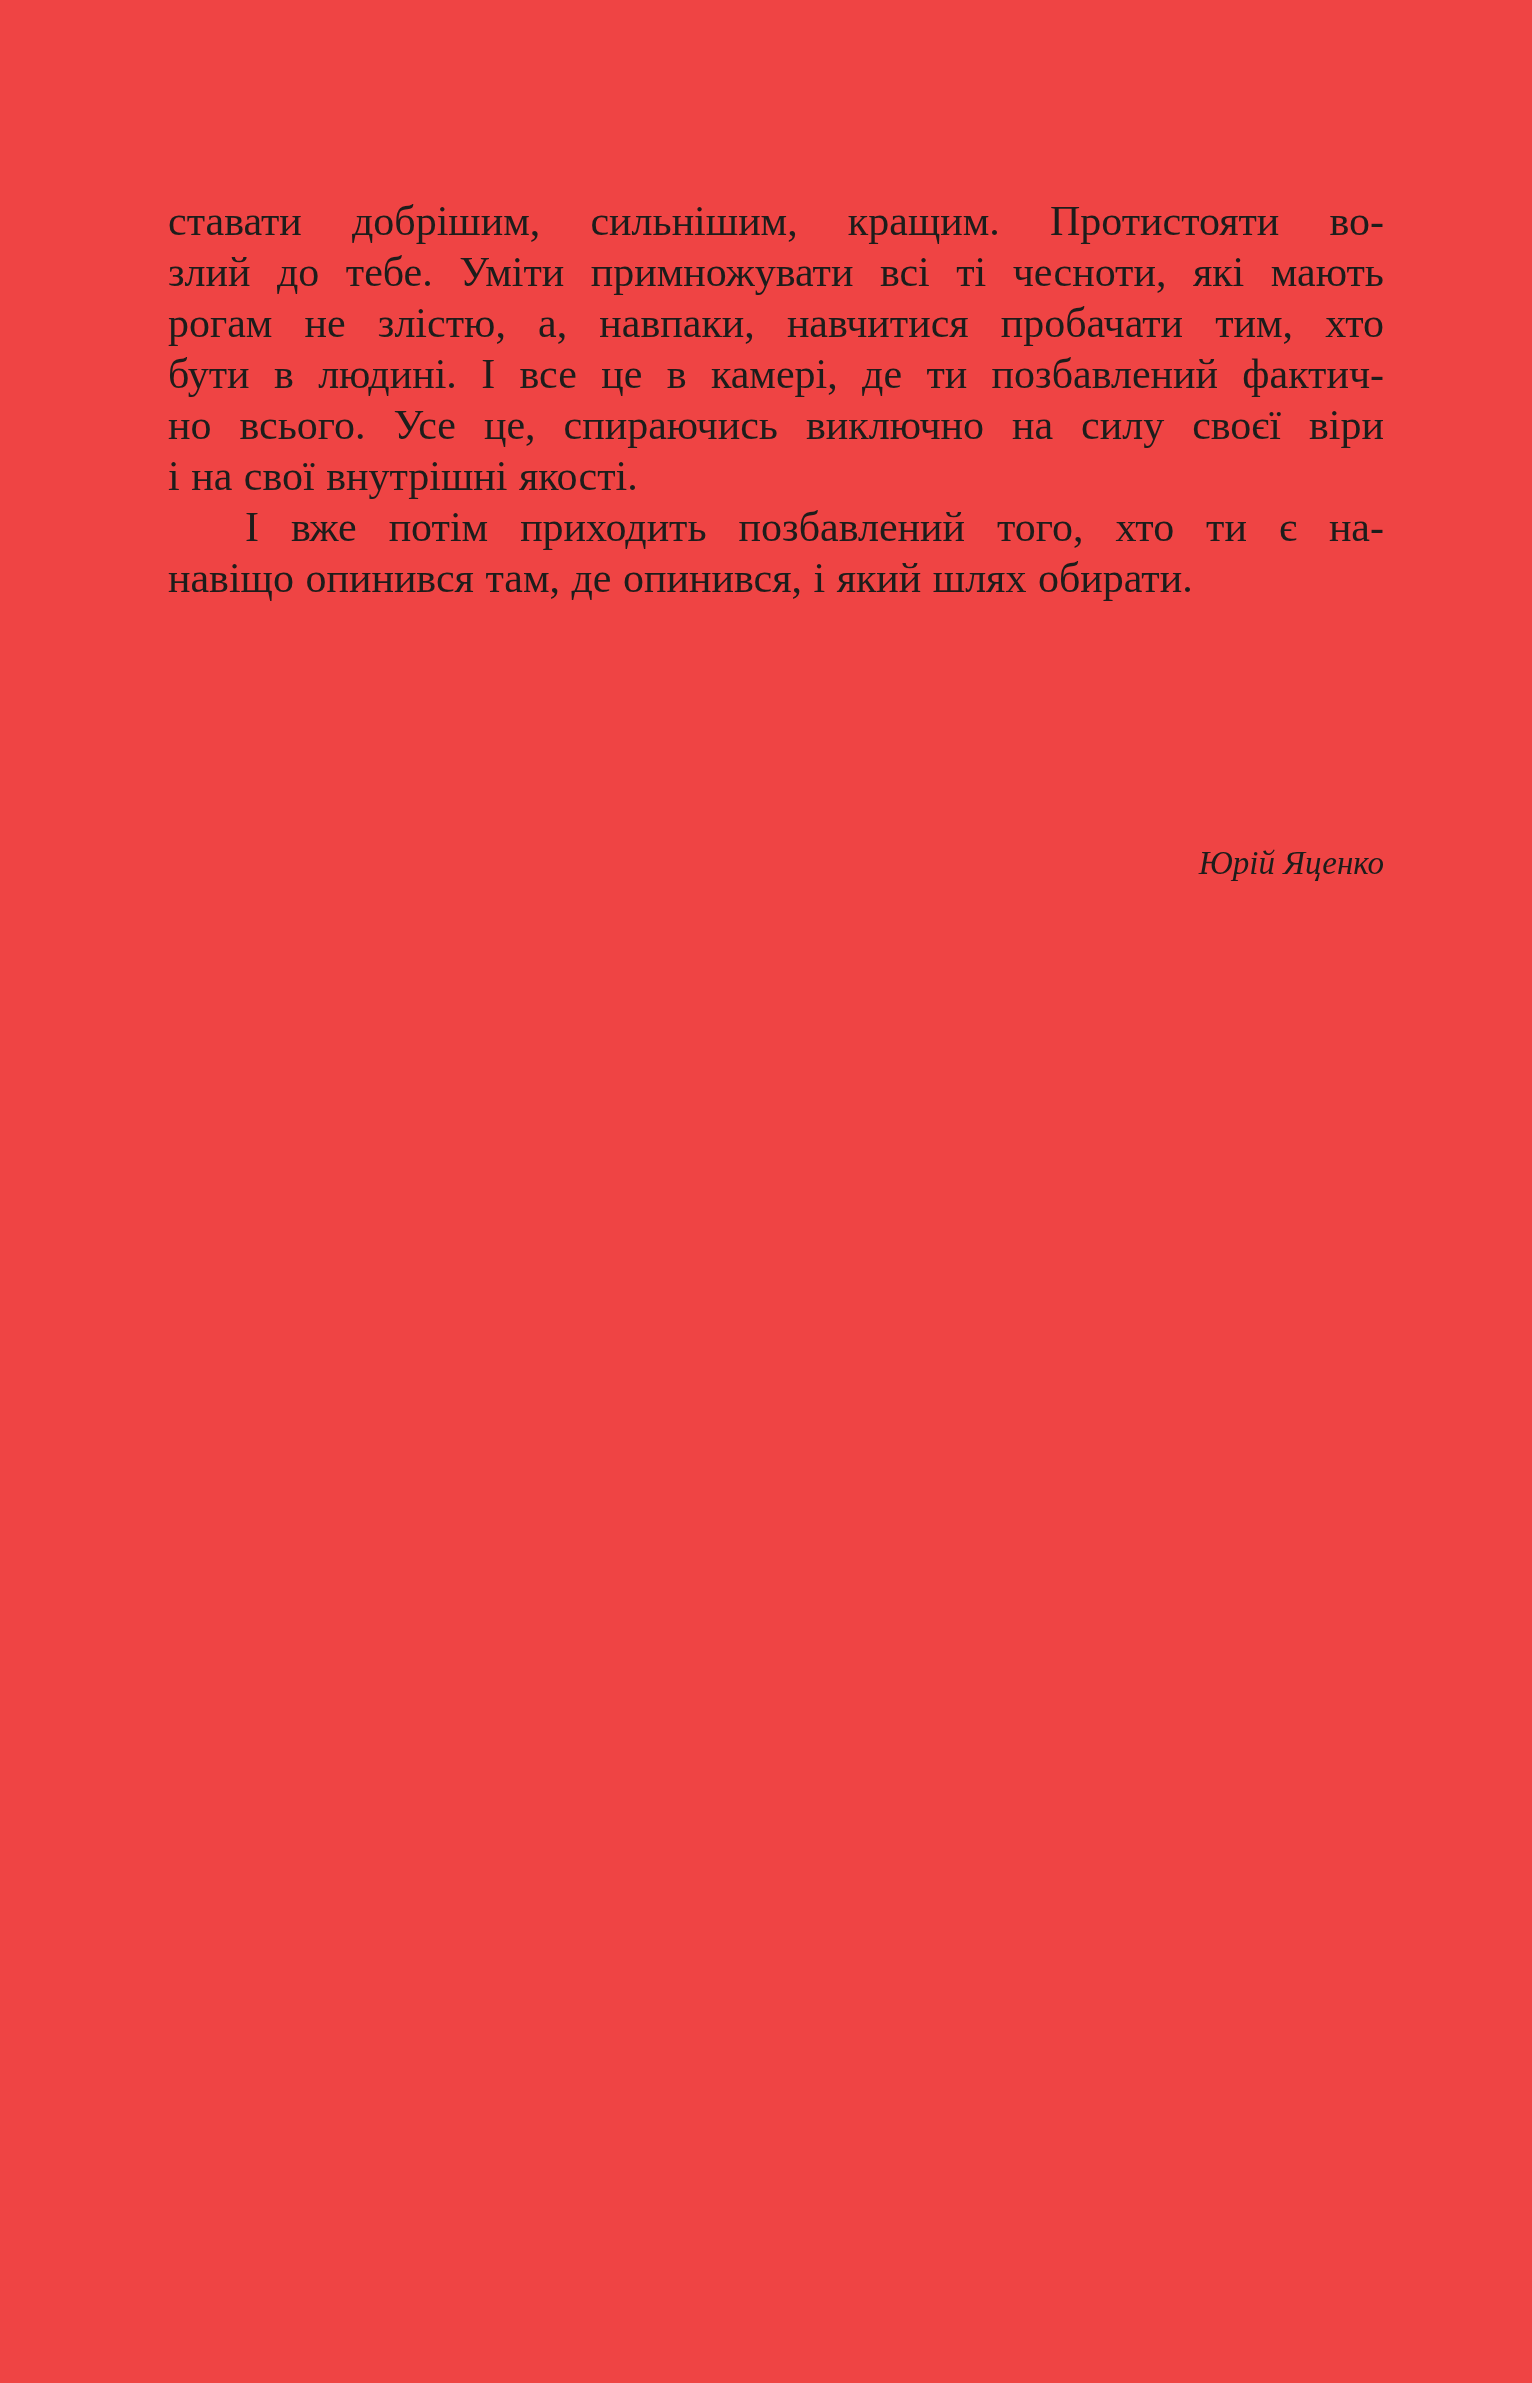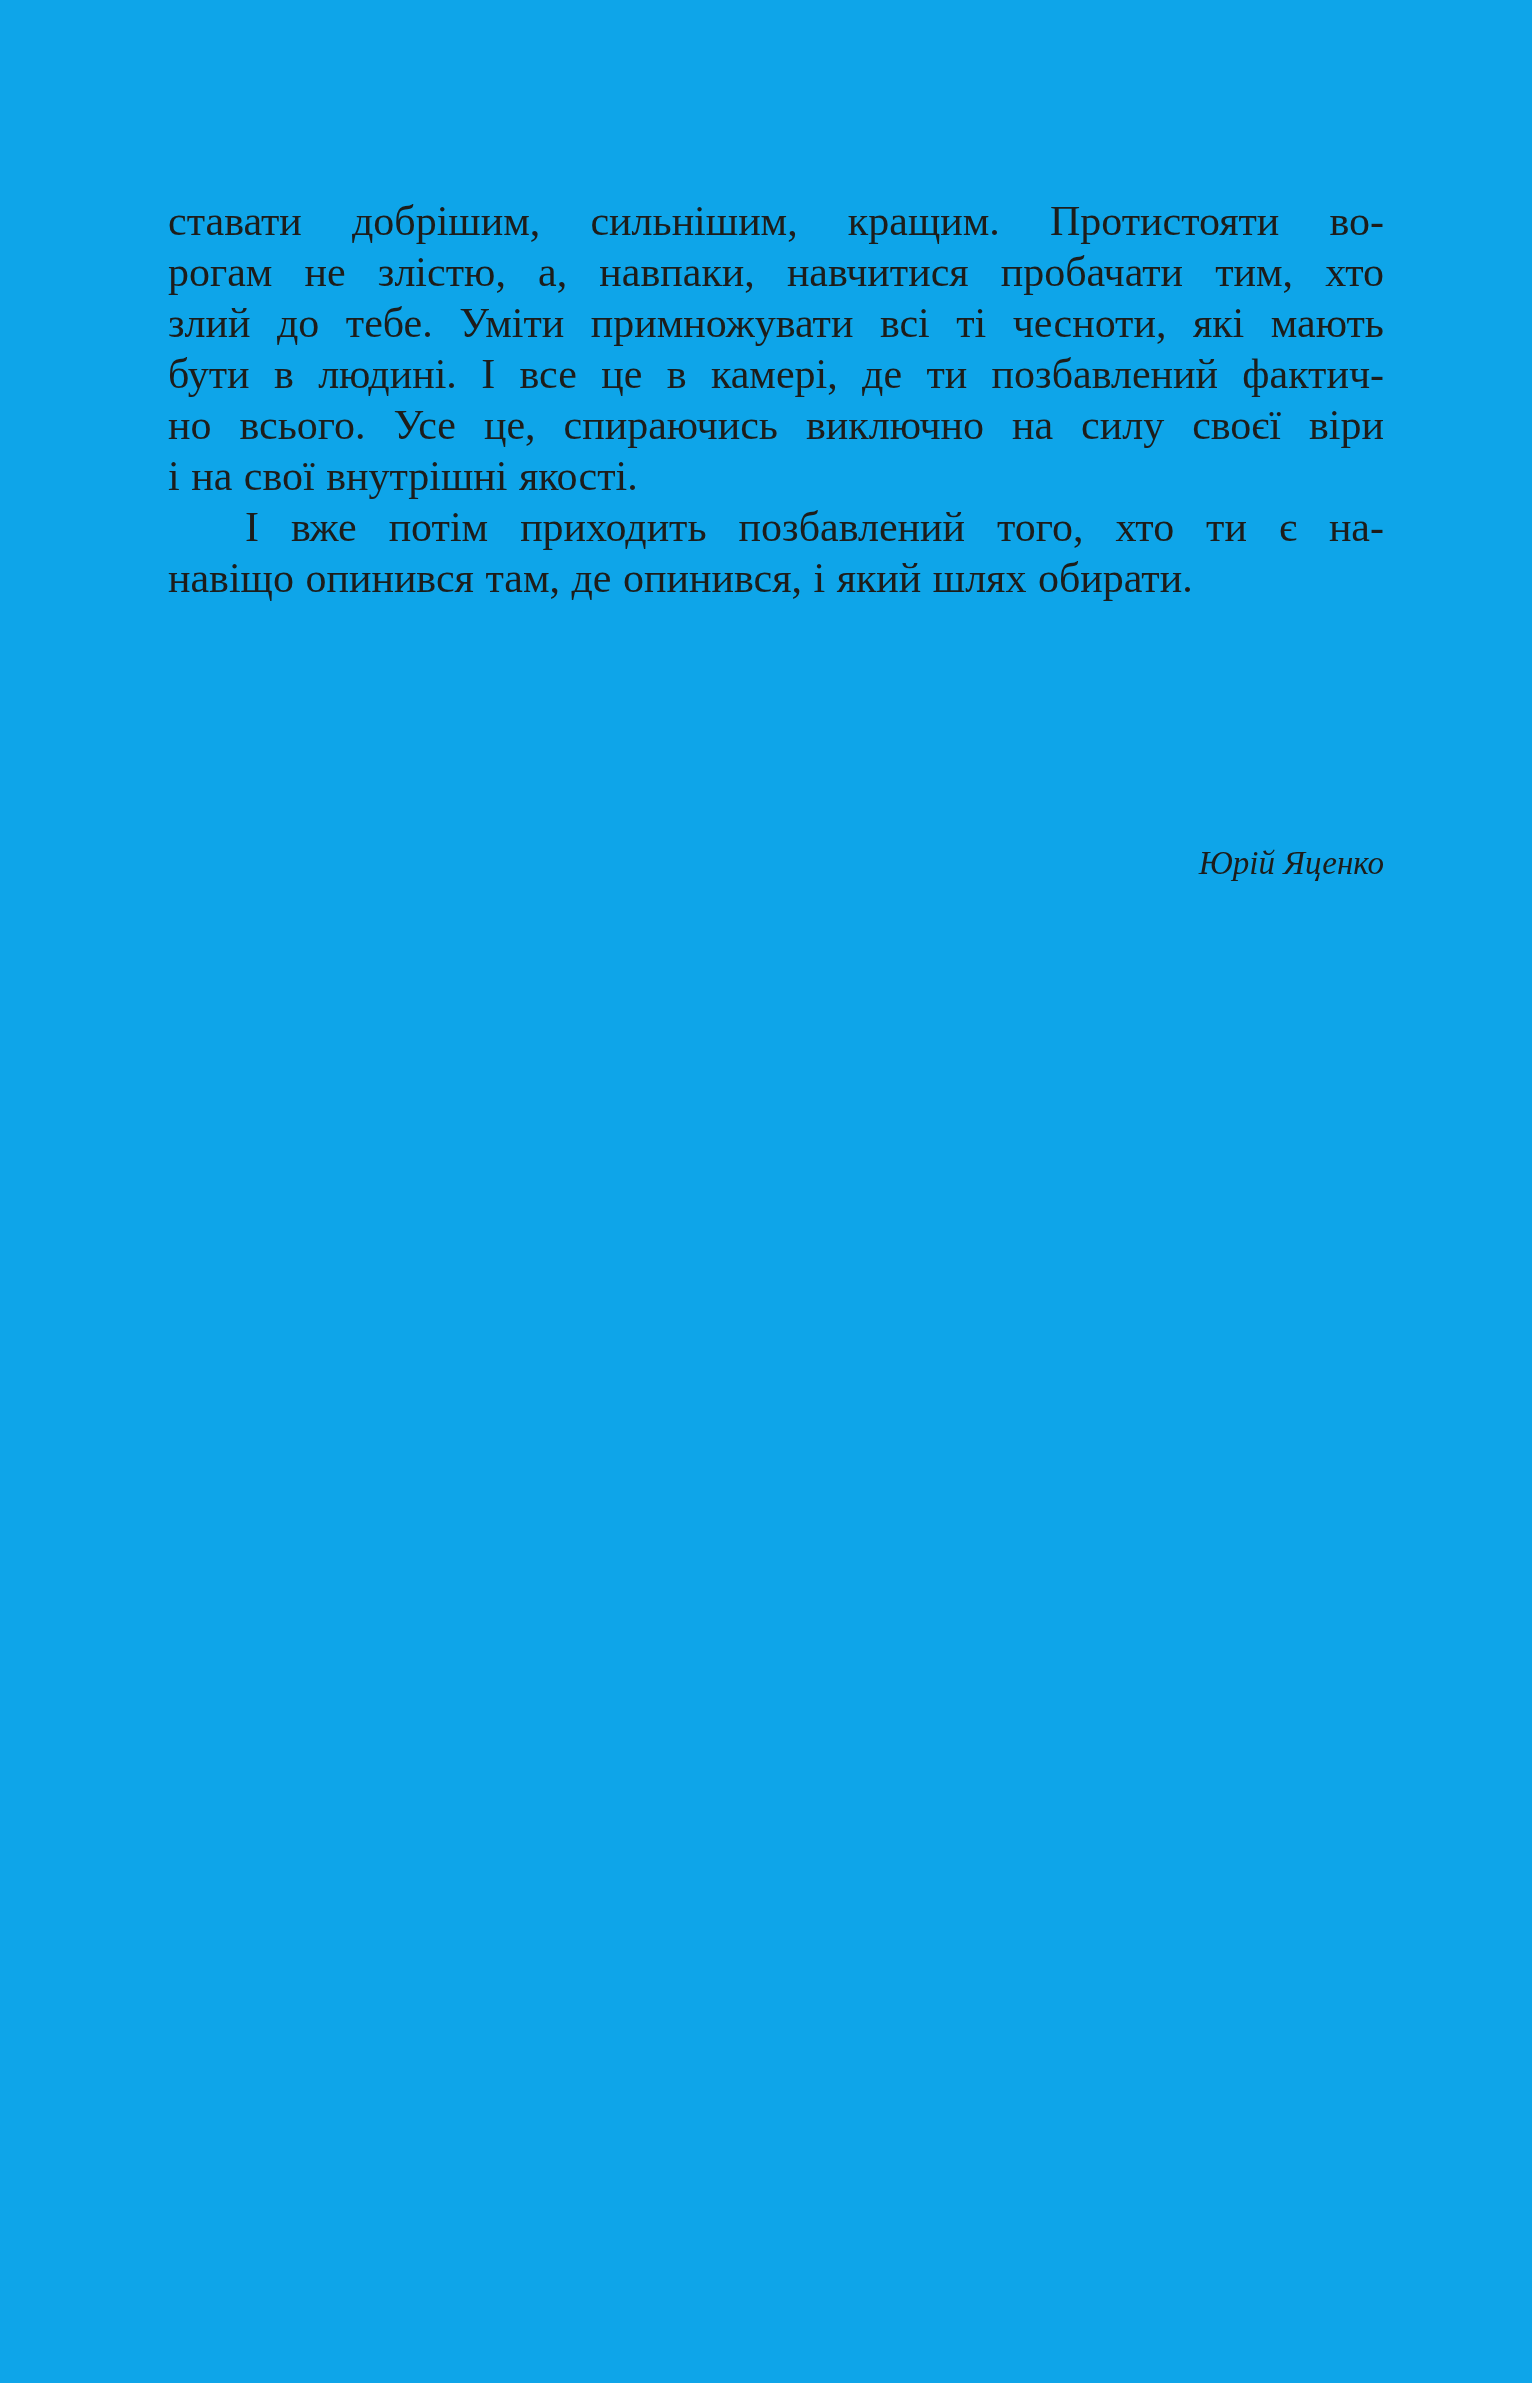--- a/index.html
+++ b/index.html
@@ -4,21 +4,21 @@
 <style>
   html, body {
     margin: 0;
     padding: 0;
     background: #ffffff;
   }
   .page {
     position: relative;
     width: 1532px;
     height: 2383px;
-    background: #0ea5e9;
+    background: #ef4444;
     overflow: hidden;
     font-family: "Liberation Serif", "DejaVu Serif", serif;
     color: #1d1d1b;
   }
   .text-block {
     position: absolute;
     left: 168px;
     top: 196px;
     width: 1216px;
     font-size: 42px;
@@ -54,22 +54,22 @@
 </style>
 </head>
 <body>
 
 <div class="page">
 
   <div class="text-block">
 
     <div class="para">
       <span class="line">ставати добрішим, сильнішим, кращим. Протистояти во-</span>
+      <span class="line">злий до тебе. Уміти примножувати всі ті чесноти, які мають</span>
       <span class="line">рогам не злістю, а, навпаки, навчитися пробачати тим, хто</span>
-      <span class="line">злий до тебе. Уміти примножувати всі ті чесноти, які мають</span>
       <span class="line">бути в людині. І все це в камері, де ти позбавлений фактич-</span>
       <span class="line">но всього. Усе це, спираючись виключно на силу своєї віри</span>
       <span class="line last">і на свої внутрішні якості.</span>
     </div>
 
     <div class="para">
       <span class="line indent">І вже потім приходить позбавлений того, хто ти є на-</span>
       <span class="line last">навіщо опинився там, де опинився, і який шлях обирати.</span>
     </div>
 

